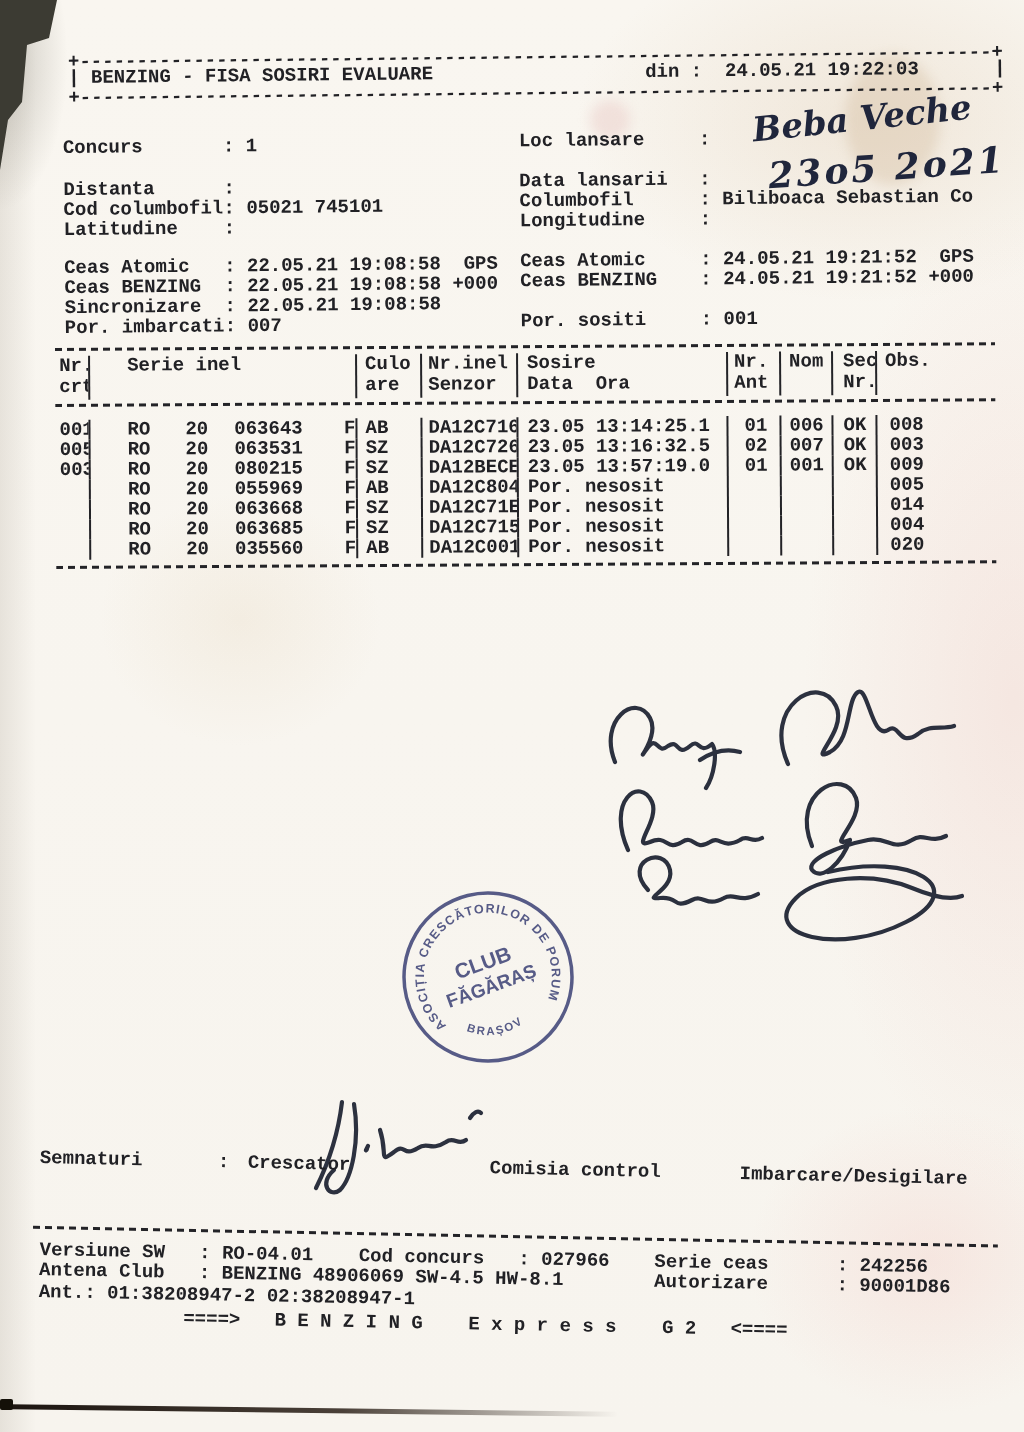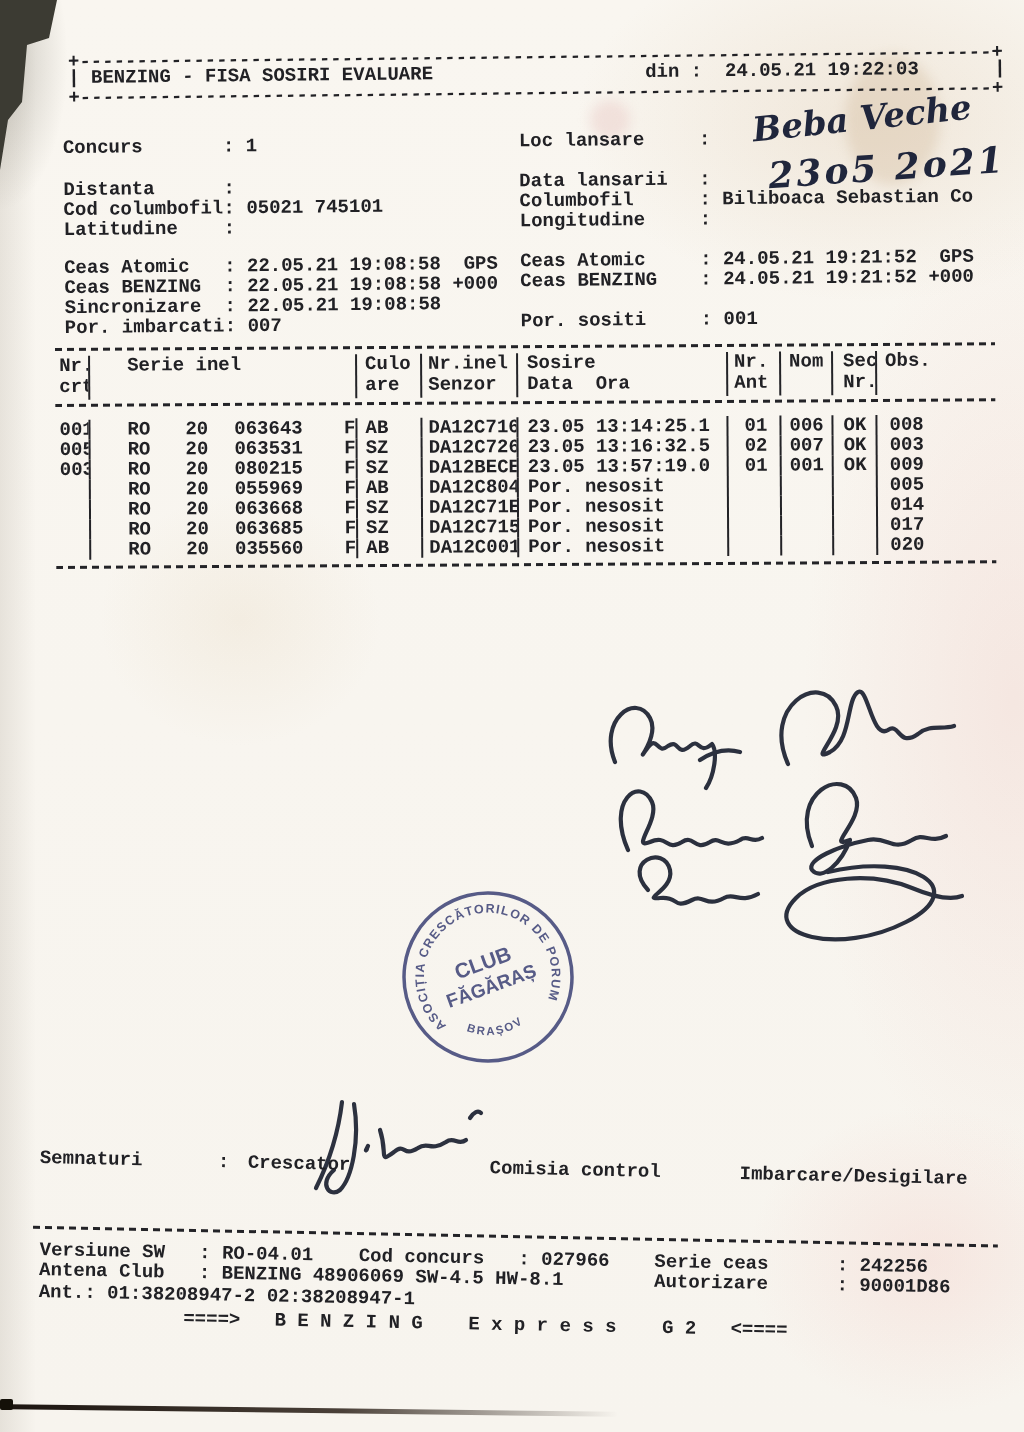--- a/index.html
+++ b/index.html
@@ -166,21 +166,21 @@
     </div>
     <div class="trow" style="top:520px;height:20px;">
       <div class="cell c0"></div>
       <div class="cell c1"><span class="s1">RO</span><span class="s2">20</span><span class="s3">063685</span><span class="s4">F</span></div>
       <div class="cell c2">SZ</div>
       <div class="cell c3">DA12C715</div>
       <div class="cell c4">Por. nesosit</div>
       <div class="cell c5"></div>
       <div class="cell c6"></div>
       <div class="cell c7"></div>
-      <div class="cell c8">017</div>
+      <div class="cell c8">004</div>
     </div>
     <div class="trow" style="top:540px;height:20px;">
       <div class="cell c0"></div>
       <div class="cell c1"><span class="s1">RO</span><span class="s2">20</span><span class="s3">035560</span><span class="s4">F</span></div>
       <div class="cell c2">AB</div>
       <div class="cell c3">DA12C001</div>
       <div class="cell c4">Por. nesosit</div>
       <div class="cell c5"></div>
       <div class="cell c6"></div>
       <div class="cell c7"></div>

